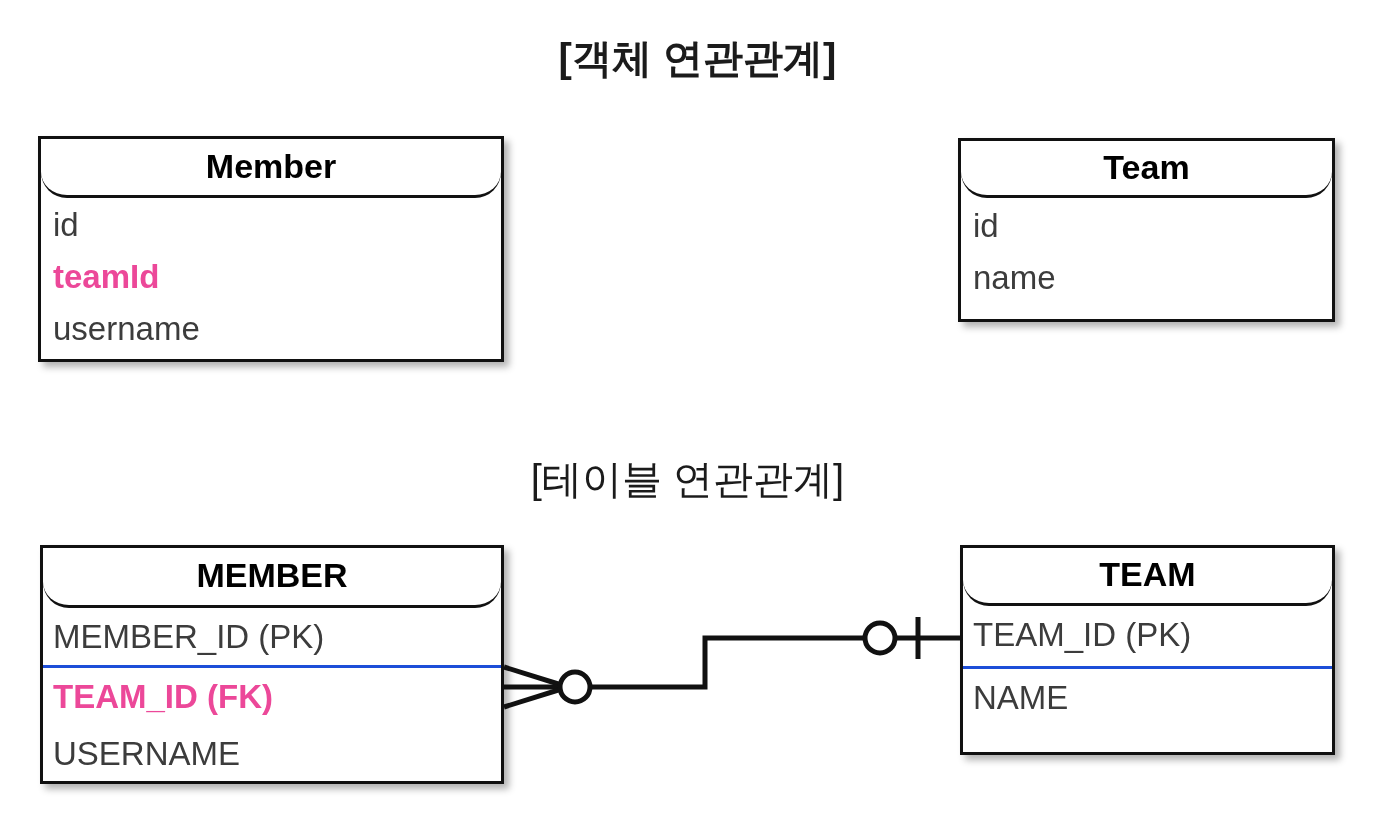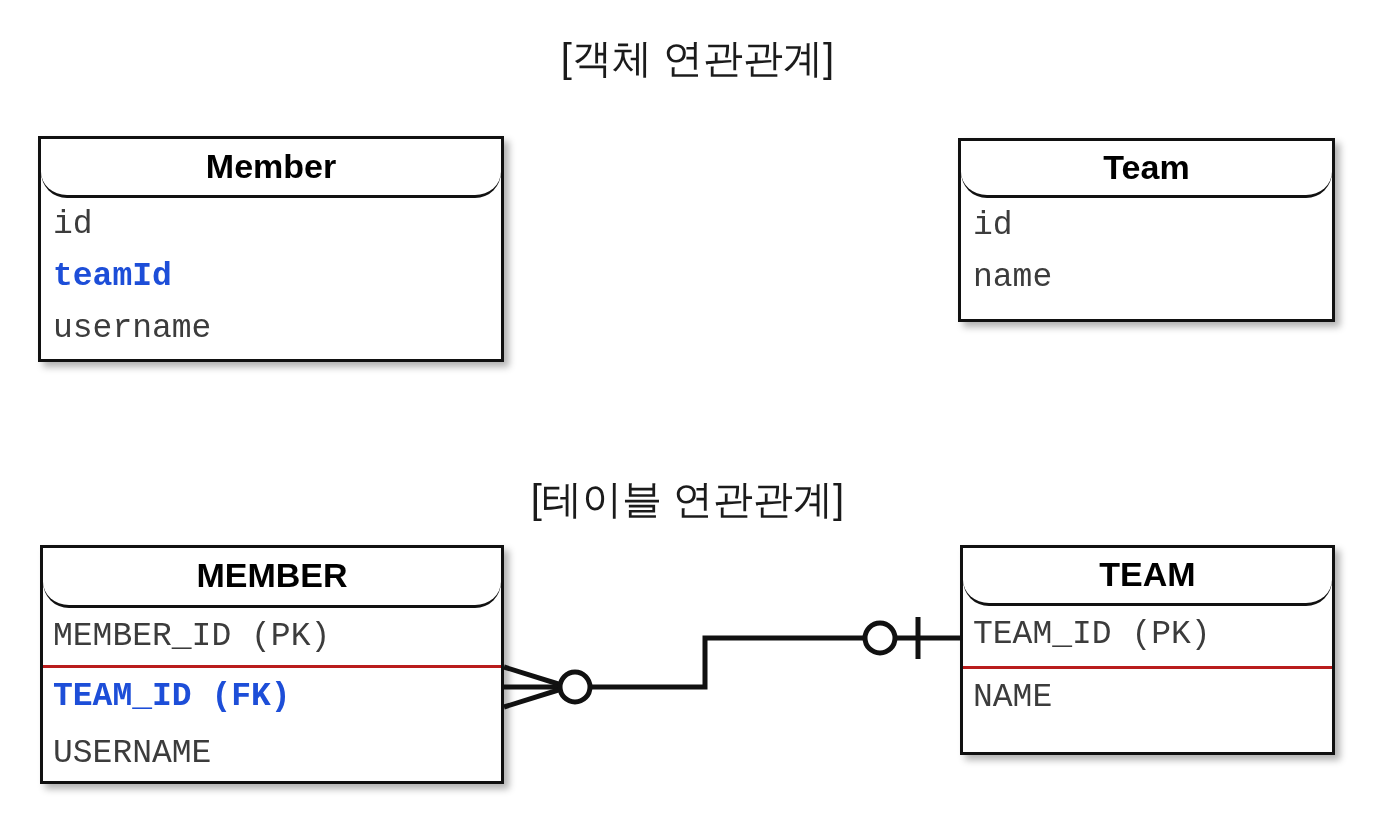--- a/index.html
+++ b/index.html
@@ -29,26 +29,26 @@
     font-size: 40px;
     line-height: 48px;
     font-weight: 400;
     letter-spacing: 0px;
     white-space: nowrap;
   }
   #title-object {
     left: 16px;
     right: 0;
     top: 34px;
+    font-weight: bold;
   }
   #title-table {
     left: 0;
     right: 4px;
     top: 455px;
-    margin-top: 20px;
   }
 
   
   .entity {
     position: absolute;
     background: #ffffff;
     border: 3px solid #111111;
     box-sizing: border-box;
     box-shadow: 5px 5px 7px rgba(0,0,0,0.30);
   }
@@ -58,32 +58,31 @@
     color: #000000;
     box-sizing: border-box;
     border-bottom: 3px solid #111111;
     white-space: nowrap;
     overflow: hidden;
     border-radius: 26px;
   }
   .entity-section {
     box-sizing: border-box;
     overflow: hidden;
-    font-family: Liberation Mono, monospace;
   }
   .entity-section + .entity-section {
-    border-top: 3px solid #b91c1c;
+    border-top: 3px solid #1d4ed8;
   }
   .field {
     color: #3c3c3c;
     white-space: nowrap;
     font-weight: 400;
   }
   .field.bold {
-    color: #1d4ed8;
+    color: #ec4899;
     font-weight: bold;
   }
 
   
   #entity-member-object {
     left: 38px;
     top: 136px;
     width: 466px;
     height: 226px;
   }

